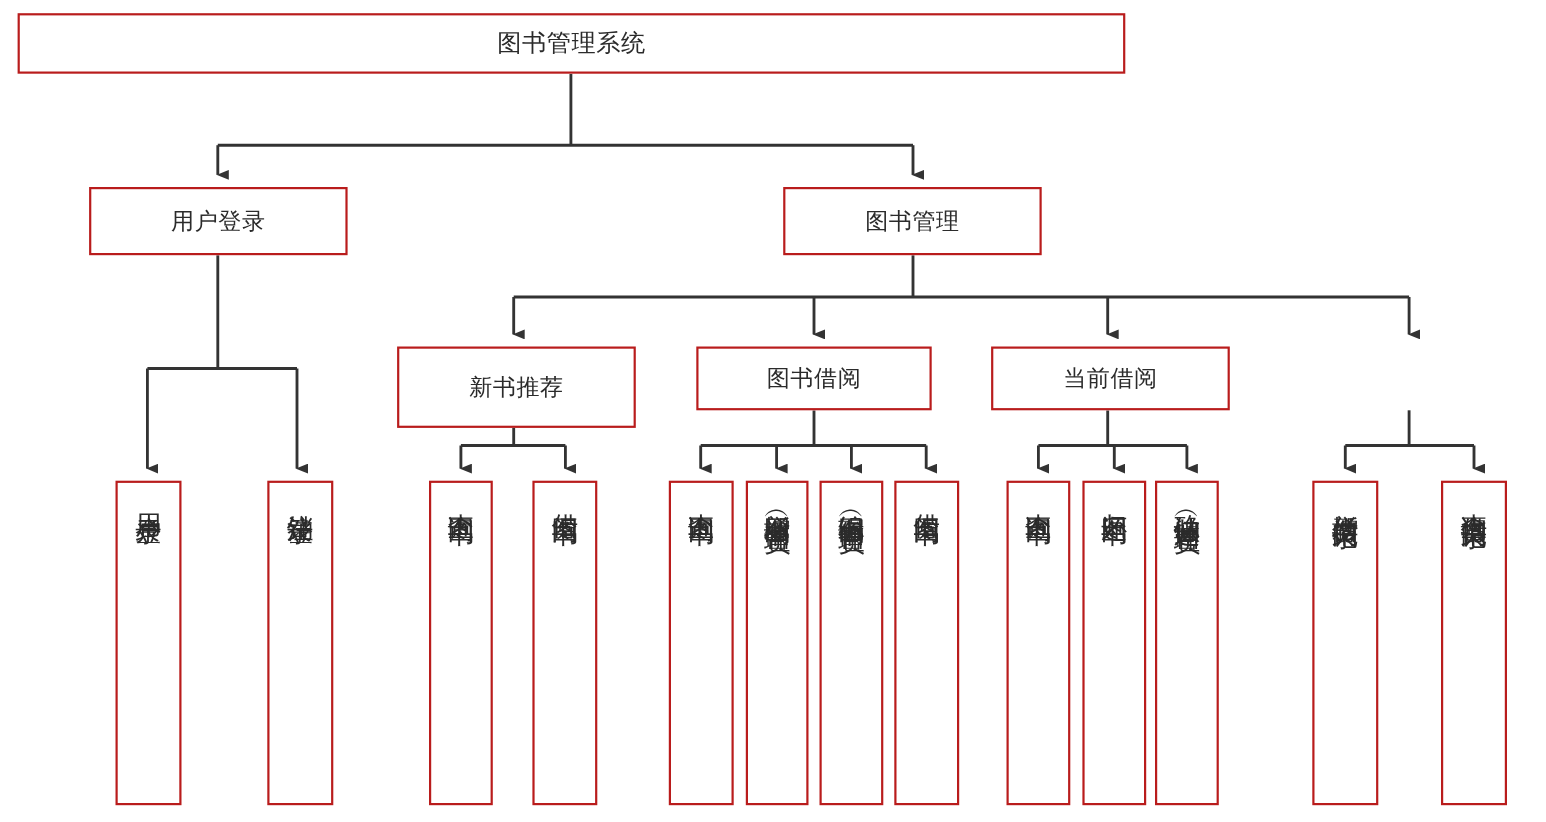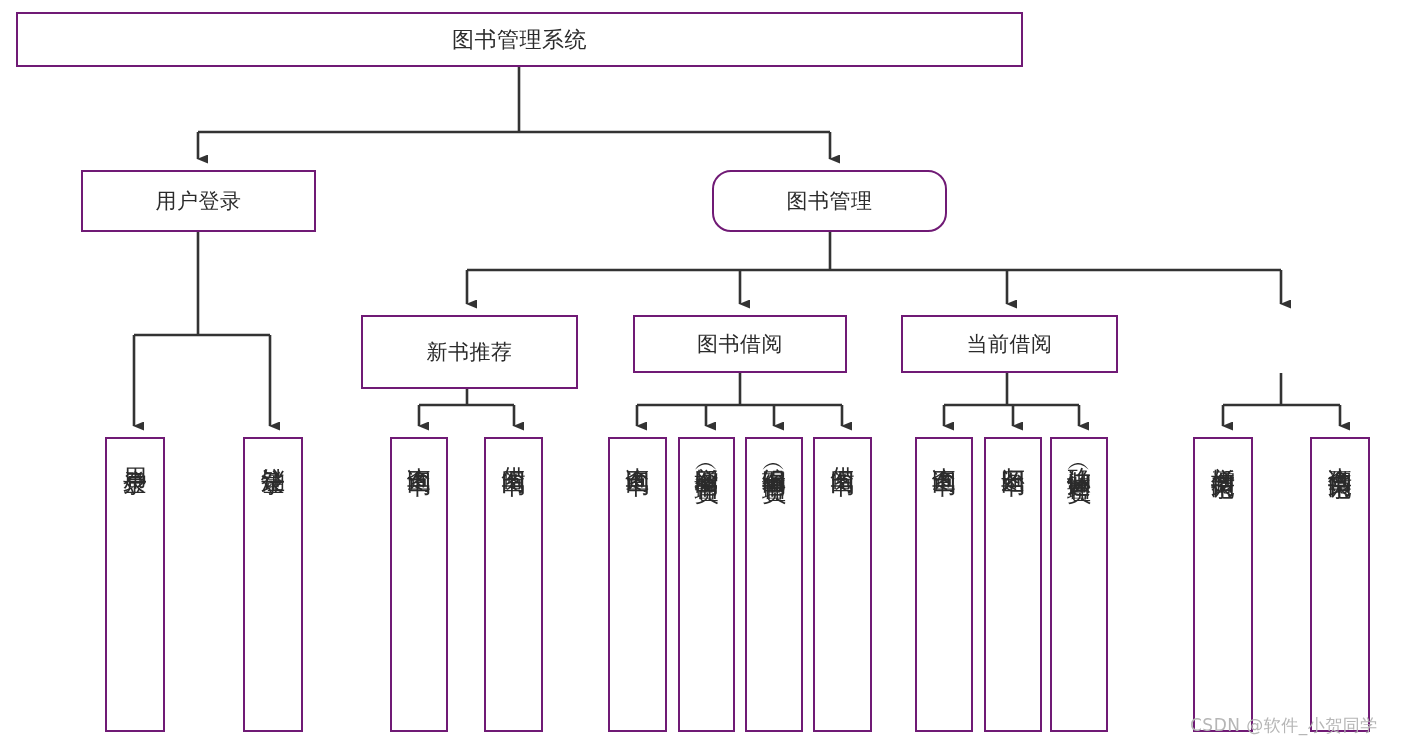--- a/index.html
+++ b/index.html
@@ -22,21 +22,21 @@
     position: absolute;
     left: 0;
     top: 0;
     width: 1405px;
     height: 747px;
   }
   .node {
     position: absolute;
     box-sizing: border-box;
     background: #ffffff;
-    border: 2px solid #701a75;
+    border: 2px solid #b91c1c;
     display: flex;
     align-items: center;
     justify-content: center;
     color: #2b2b2b;
     z-index: 3;
   }
   .node-label {
     display: block;
     text-align: center;
     color: #2b2b2b;
@@ -131,21 +131,21 @@
     </g>
   </svg>
 
   <div class="node horiz root" style="left:16px; top:12px; width:1007px; height:55px;">
     <span class="node-label">图书管理系统</span>
   </div>
 
   <div class="node horiz" style="left:81px; top:170px; width:235px; height:62px;">
     <span class="node-label">用户登录</span>
   </div>
-  <div class="node horiz" style="left:712px; top:170px; width:235px; height:62px;border-radius:19px;">
+  <div class="node horiz" style="left:712px; top:170px; width:235px; height:62px;">
     <span class="node-label">图书管理</span>
   </div>
 
   <div class="node horiz" style="left:361px; top:315px; width:217px; height:74px;">
     <span class="node-label">新书推荐</span>
   </div>
   <div class="node horiz" style="left:901px; top:315px; width:217px; height:58px;">
     <span class="node-label">当前借阅</span>
   </div>
   <div class="node horiz" style="left:633px; top:315px; width:214px; height:58px;">
@@ -185,15 +185,14 @@
   <div class="node vert" style="left:1050px; top:437px; width:58px; height:295px;">
     <span class="node-label">确认归还（管理员）</span>
   </div>
   <div class="node vert" style="left:1193px; top:437px; width:60px; height:295px;">
     <span class="node-label">新增借阅记录</span>
   </div>
   <div class="node vert" style="left:1310px; top:437px; width:60px; height:295px;">
     <span class="node-label">查询借阅记录</span>
   </div>
 
-  <div id="watermark">CSDN @软件_小贺同学</div>
 
 </div>
 
 </body></html>

